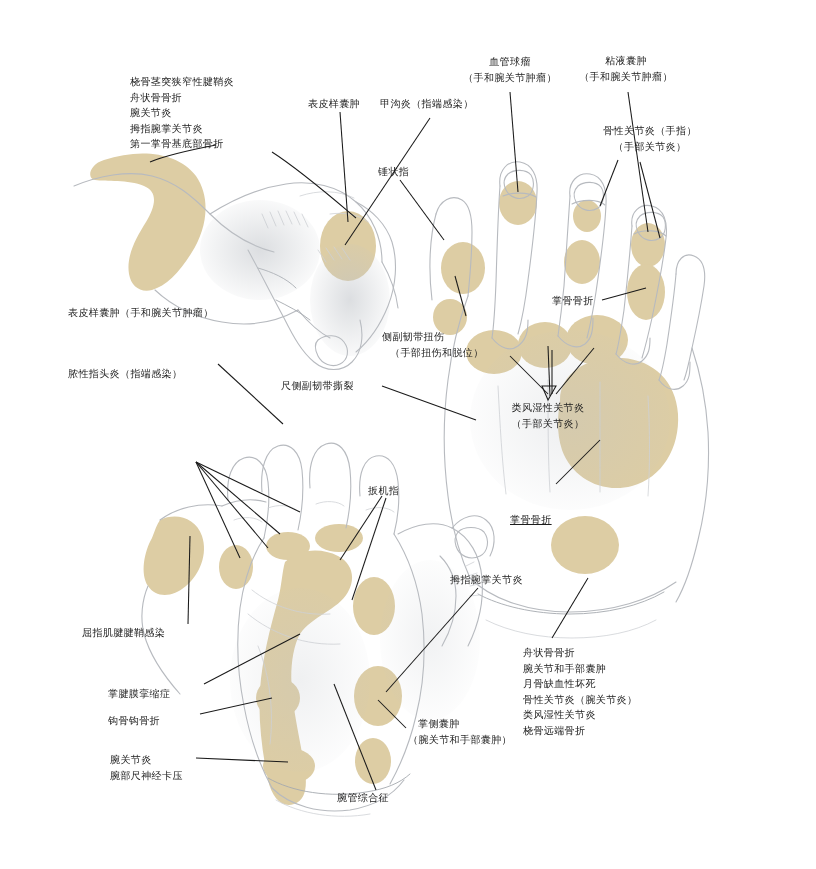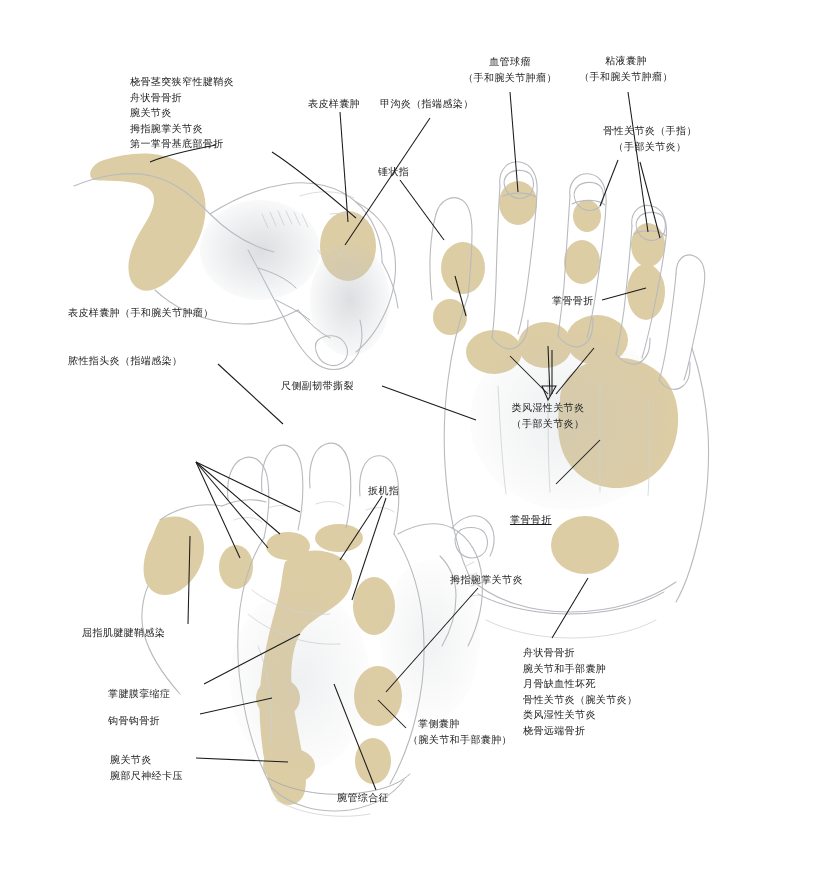--- a/index.html
+++ b/index.html
@@ -272,22 +272,23 @@
   <div class="lbl" style="left:378px;top:164px;"><span>锤状指</span></div>
 
   <div class="lbl ctr" style="left:450px;top:54px;width:120px;"><span>血管球瘤</span><br><span>（手和腕关节肿瘤）</span></div>
 
   <div class="lbl ctr" style="left:565px;top:54px;width:122px;font-family:Liberation Mono, monospace;"><span>粘液囊肿</span><br><span>（手和腕关节肿瘤）</span></div>
 
   <div class="lbl ctr" style="left:583px;top:123px;width:134px;"><span>骨性关节炎（手指）</span><br><span>（手部关节炎）</span></div>
 
   <div class="lbl" style="left:68px;top:305px;"><span>表皮样囊肿（手和腕关节肿瘤）</span></div>
 
-  <div class="lbl" style="left:68px;top:353px;"><span>脓性指头炎（指端感染）</span></div>
-
+  <div class="lbl" style="left:68px;top:366px;"><span>脓性指头炎（指端感染）</span></div>
+
+  <div class="lbl" style="left:382px;top:329px;"><span>侧副韧带扭伤</span><br><span style="margin-left:8px;display:inline-block">（手部扭伤和脱位）</span></div>
 
   <div class="lbl" style="left:281px;top:378px;"><span>尺侧副韧带撕裂</span></div>
 
   <div class="lbl" style="left:552px;top:293px;"><span>掌骨骨折</span></div>
 
   <div class="lbl ctr" style="left:486px;top:400px;width:124px;"><span>类风湿性关节炎</span><br><span>（手部关节炎）</span></div>
 
   <div class="lbl" style="left:510px;top:512px;text-decoration:underline;"><span>掌骨骨折</span></div>
 
 

